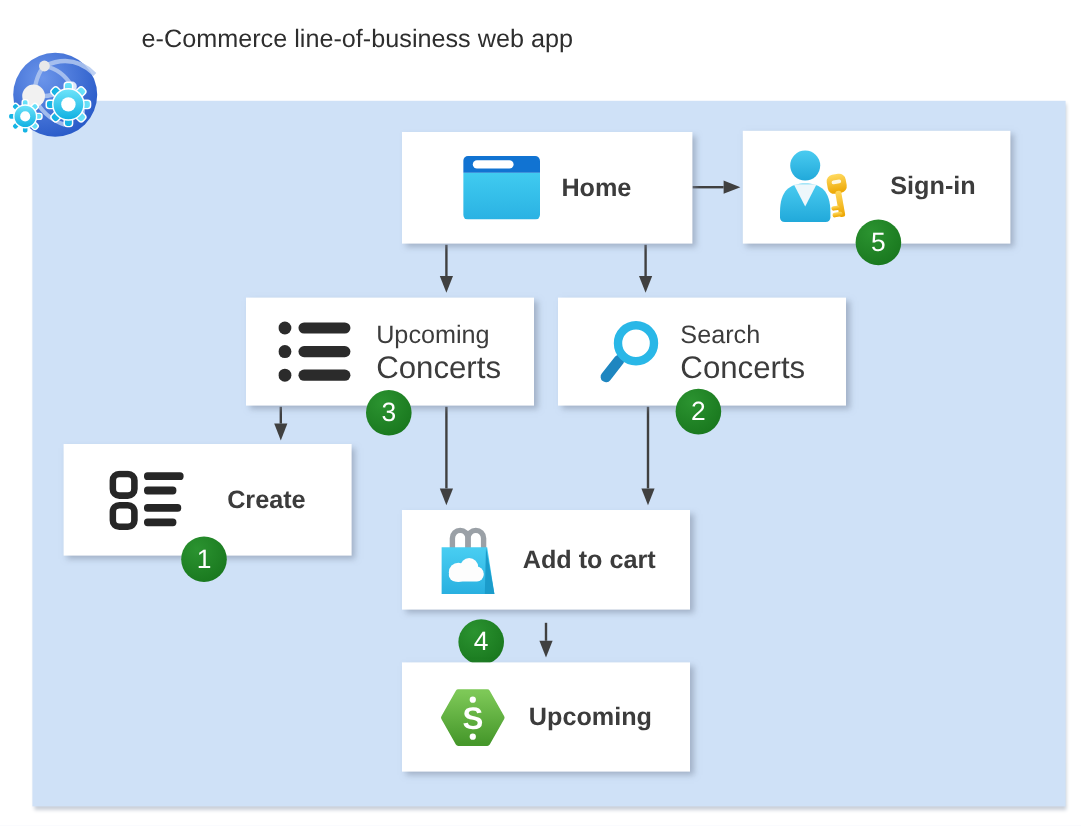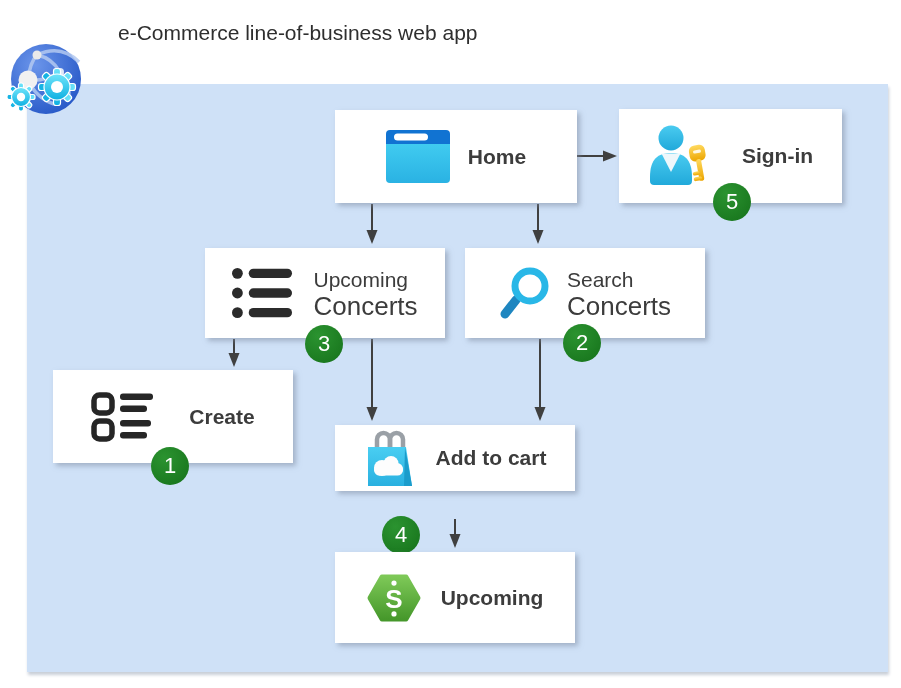--- a/index.html
+++ b/index.html
@@ -21,21 +21,21 @@
   .label-stack .line2{font-size:26px;font-weight:normal;color:var(--text,#3c3c3c);}
   .badge{position:absolute;width:38px;height:38px;border-radius:50%;z-index:4;
          background:radial-gradient(circle at 35% 28%, #2b9330, var(--badge-green,#15711a));
          color:#ffffff;font-size:22px;display:flex;align-items:center;justify-content:center;}
   
   .n-home{left:335px;top:110px;width:242px;height:93px;}
   .n-signin{left:619px;top:109px;width:223px;height:94px;gap:28px;}
   .n-upcoming{left:205px;top:248px;width:240px;height:90px;gap:20px;}
   .n-search{left:465px;top:248px;width:240px;height:90px;gap:14px;}
   .n-create{left:53px;top:370px;width:240px;height:93px;gap:34px;}
-  .n-cart{left:335px;top:425px;width:240px;height:66px;gap:20px;}
+  .n-cart{left:335px;top:425px;width:240px;height:83px;gap:20px;}
   .n-purchase{left:335px;top:552px;width:240px;height:91px;gap:20px;}
   .b-signin{left:94px;top:74px;}
   .b-upcoming{left:100px;top:77px;}
   .b-search{left:98px;top:76px;}
   .b-create{left:98px;top:77px;}
   .b-cart{left:47px;top:91px;}
 </style>
 </head>
 <body>
 

